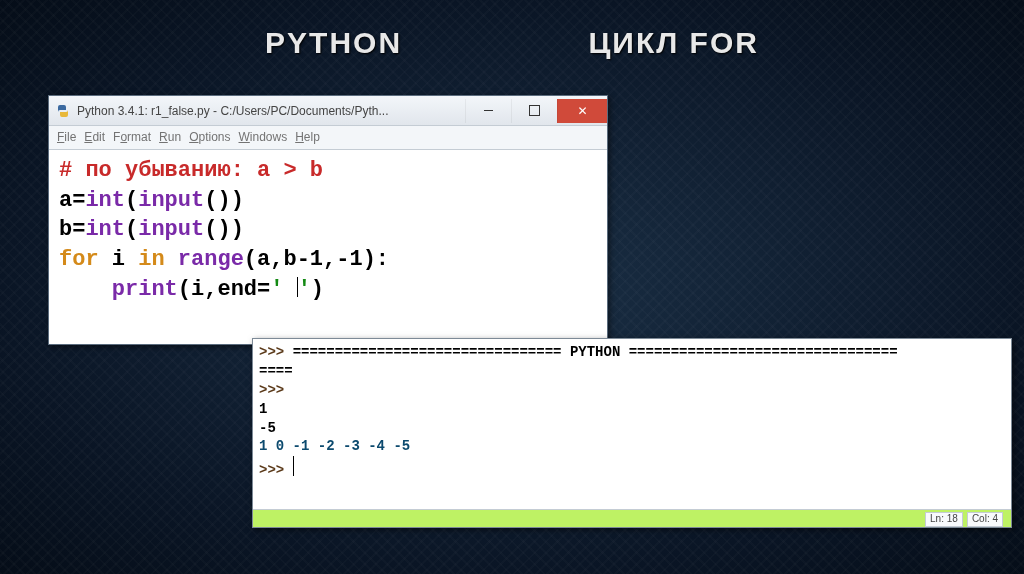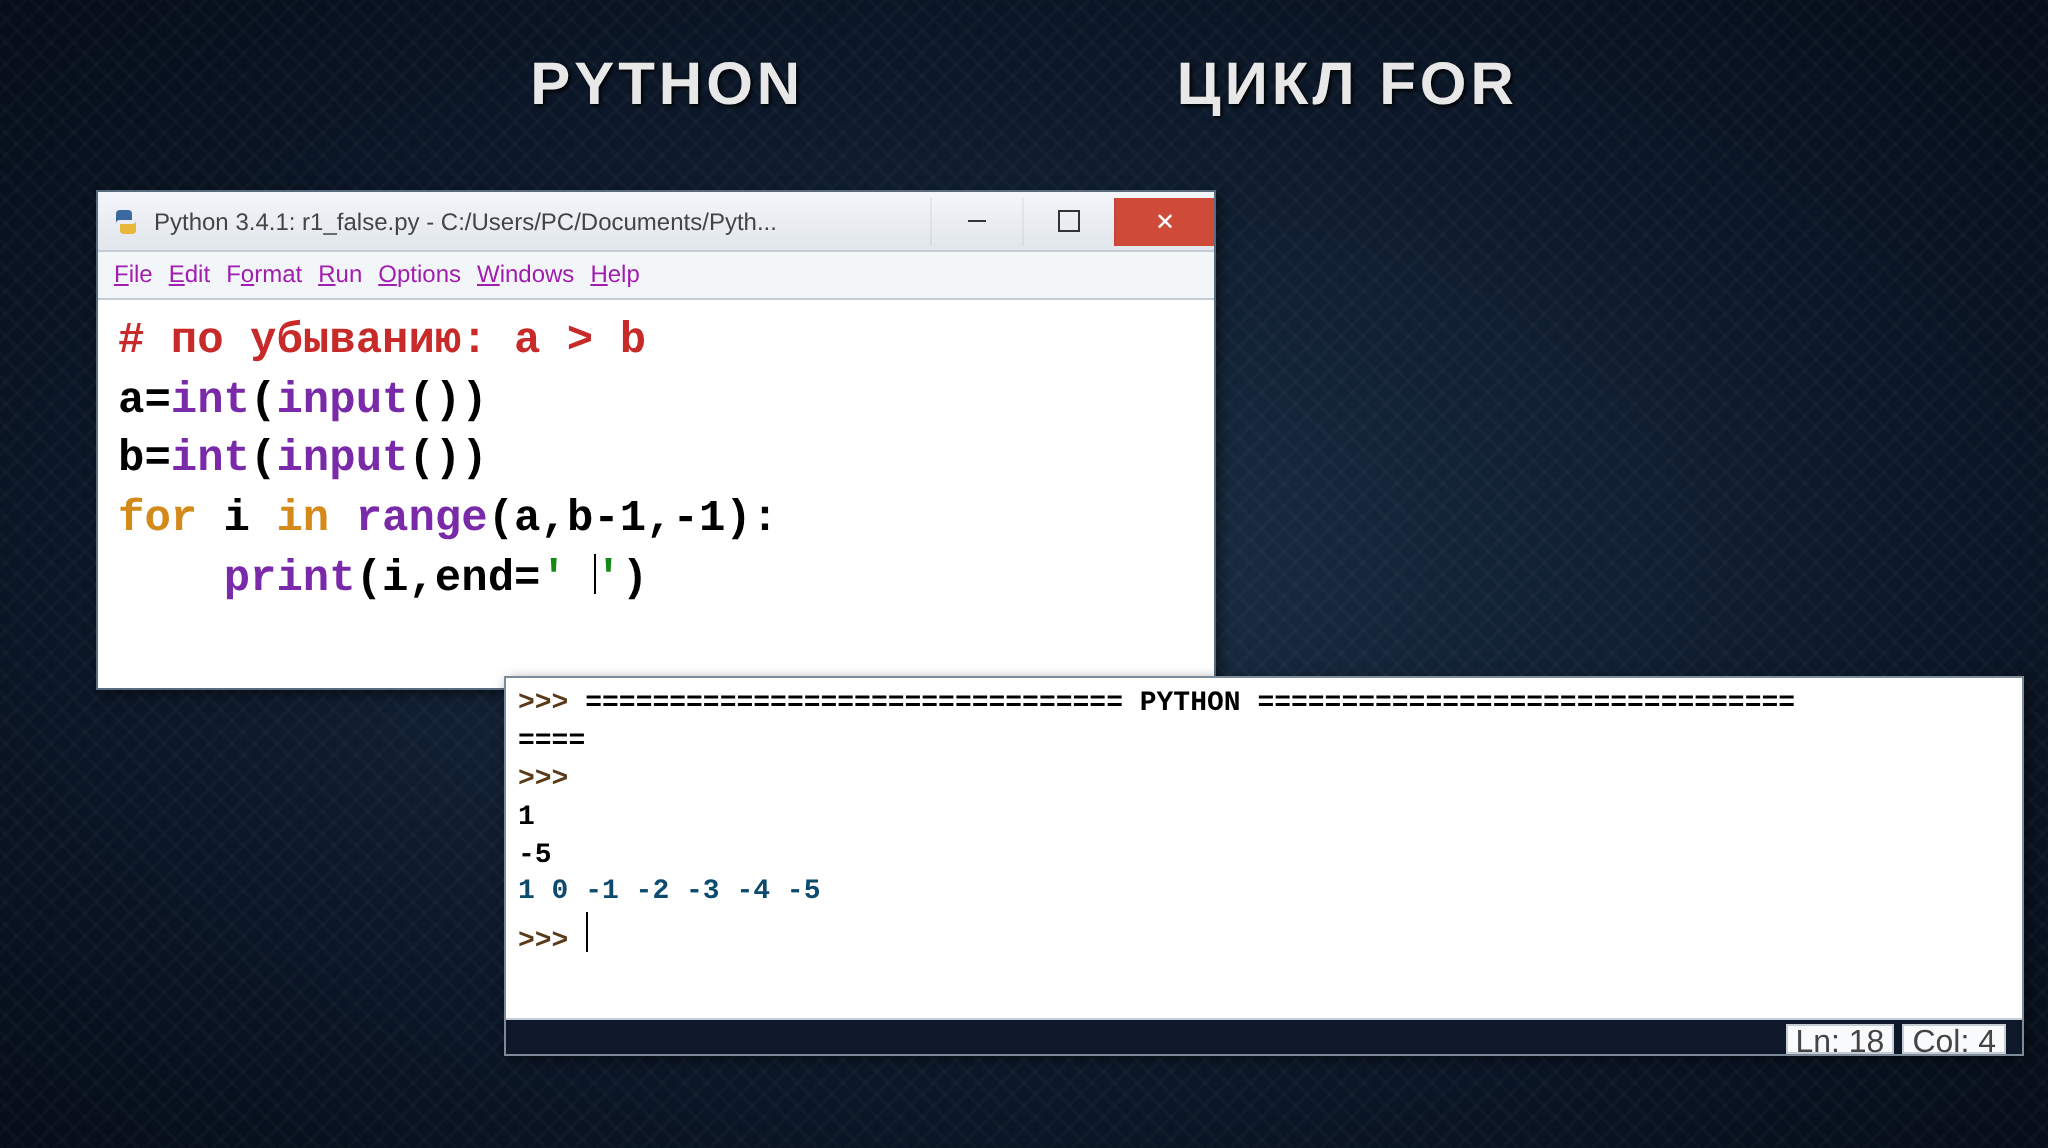--- a/index.html
+++ b/index.html
@@ -75,21 +75,21 @@
   }
   .win-btn.close::before {
     content:"✕";
     color:#fff; font-size:12px;
   }
   .menubar {
     display:flex;
     gap: 8px;
     padding: 4px 8px 5px 8px;
     font-size: 12px;
-    color: #a21caf;
+    color: #737373;
     background:#f3f6f9;
     border-bottom: 1px solid #c4ccd4;
   }
   .menu-item { cursor: default; }
   .menu-item .ul { text-decoration: underline; }
   .code-area {
     background: #fff;
     padding: 6px 10px 40px 10px;
     font-family: "Courier New", monospace;
     font-size: 22px;
@@ -123,22 +123,22 @@
     color:#000;
     height: calc(100% - 18px);
     overflow: hidden;
     white-space: pre;
   }
   .sh-prompt { color:#5b3a1a; }
   .sh-out { color:#0c4a6e; }
   .shell-status {
     height: 18px;
     border-top: 1px solid #c4ccd4;
-    background: #0f172a;
-    font-size: 16px;
+    background: #bef264;
+    font-size: 10px;
     color:#444;
     text-align: right;
     padding: 2px 8px 0 0;
     display:flex;
     justify-content:flex-end;
     gap:4px;
   }
   .shell-status .cell { border:1px solid #c4ccd4; padding:0 4px; background:#f8fafc; }
 </style>
 </head>

